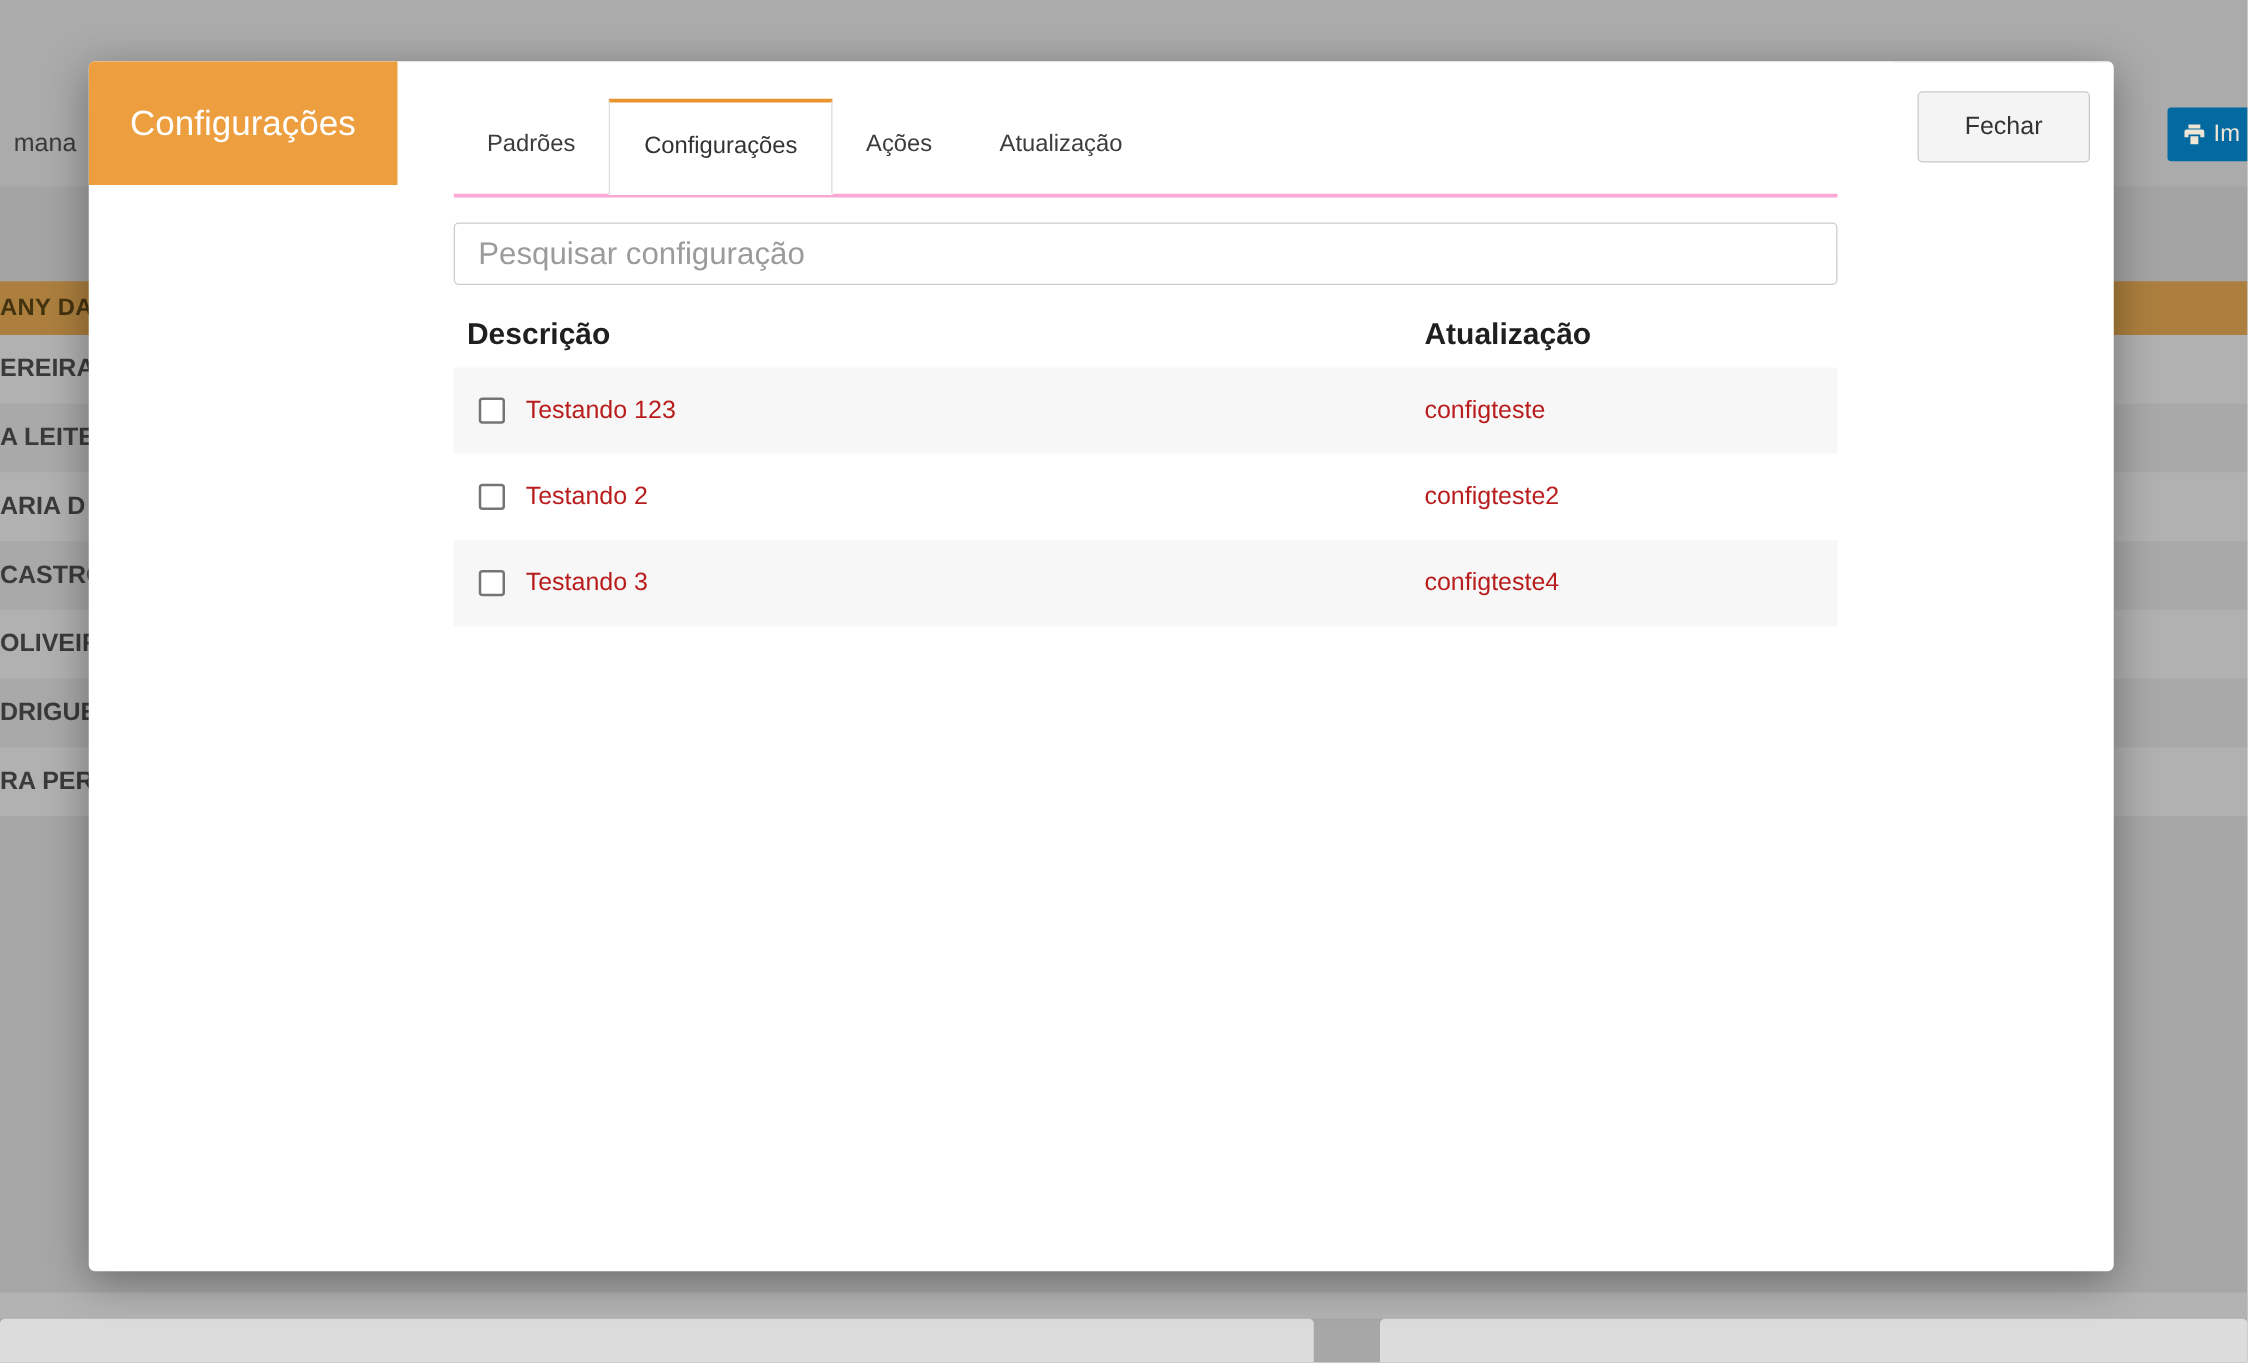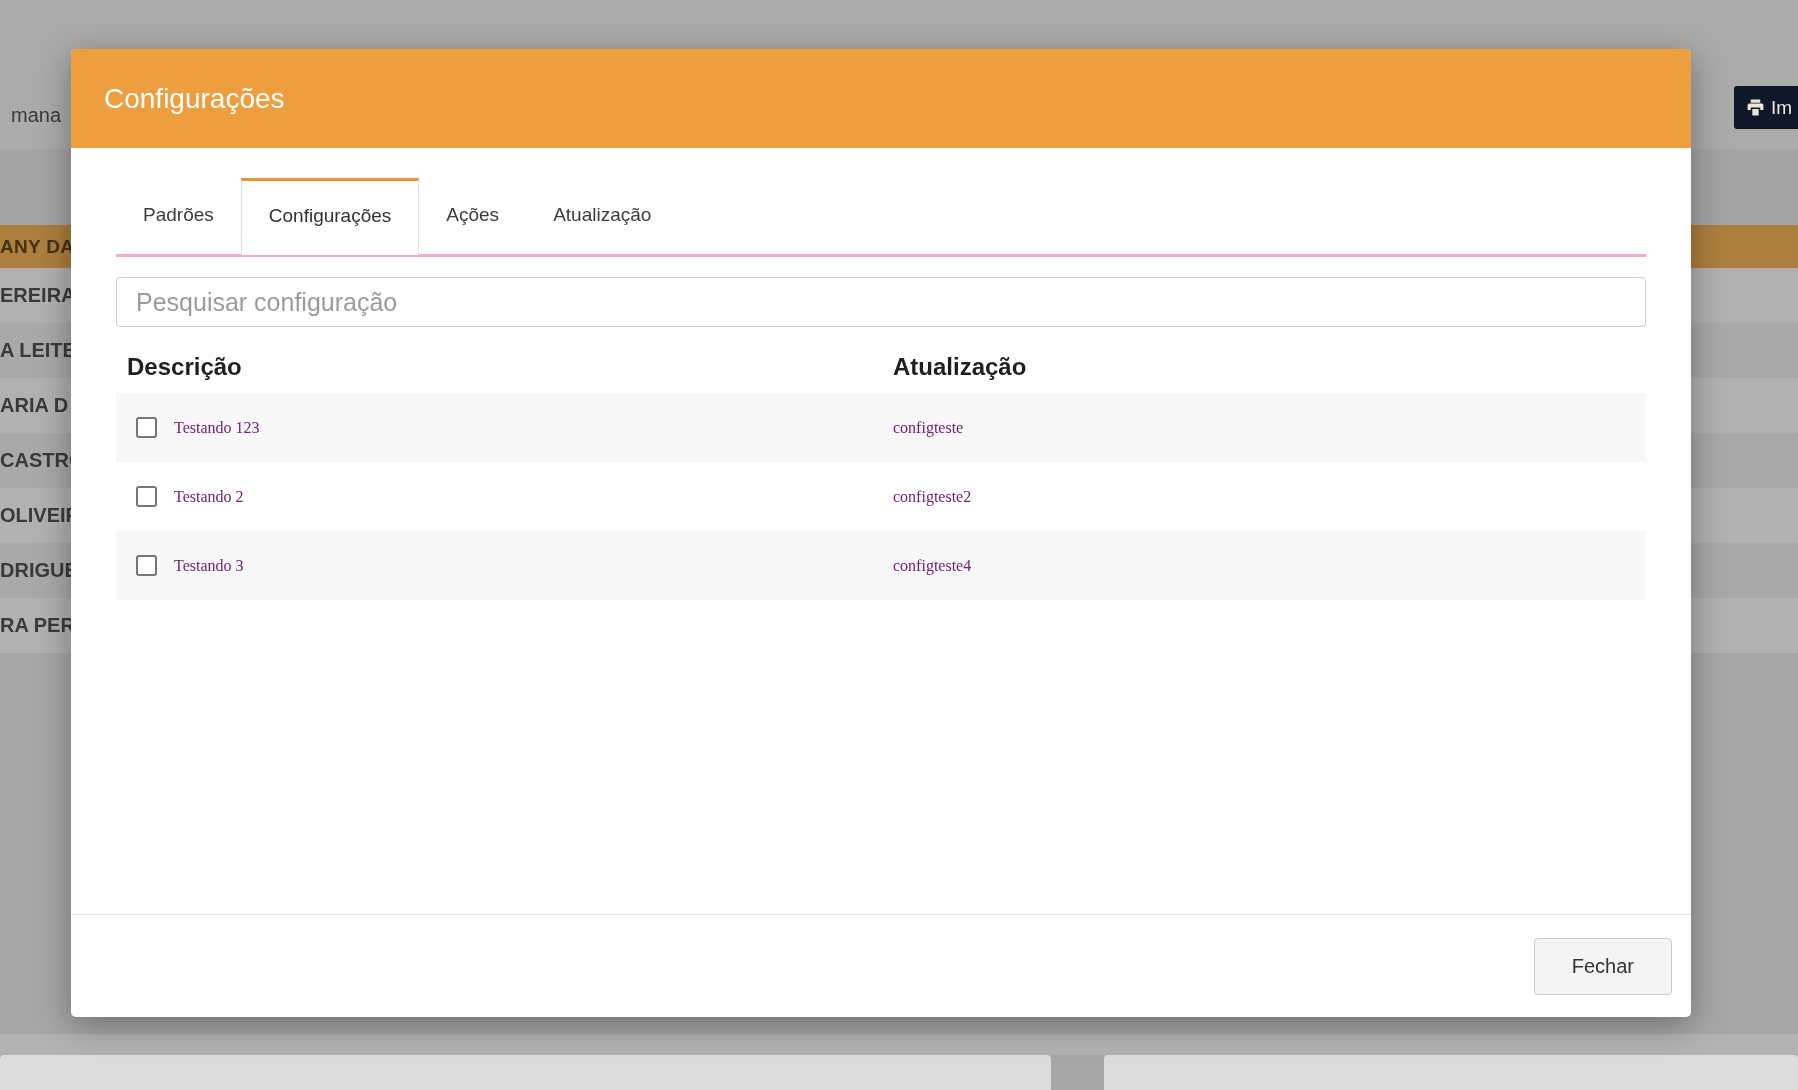--- a/index.html
+++ b/index.html
@@ -13,21 +13,21 @@
   }
 
   
   .bg-layer { position: absolute; left: 0; right: 0; }
   .bg-top { top: 0; height: 149px; background: #ababab; }
   .bg-toolbar-text { position: absolute; left: 11px; top: 104px; font-size: 20px; color: #3a3a3a; }
   .bg-print-btn {
     position: absolute; right: 0; top: 86px; height: 43px;
     display: flex; align-items: center; gap: 6px;
     padding: 0 6px 0 12px;
-    background: #0f172a; color: #efe6d6;
+    background: #0369a1; color: #efe6d6;
     border: none; border-radius: 3px 0 0 3px;
     font-size: 19px; font-family: inherit; cursor: default; margin-left: 32px;
   }
   .bg-print-btn svg { width: 19px; height: 19px; display: block; fill: #efe6d6; }
   .bg-band { top: 149px; height: 76px; background: #a4a4a4; }
   .bg-header-row {
     top: 225px; height: 43px; background: #ac7f3e;
     display: flex; align-items: center;
     font-size: 19px; font-weight: bold; color: #44330f; letter-spacing: 0.3px;
   }
@@ -43,21 +43,21 @@
   .bg-panel { position: absolute; top: 1055px; height: 35px; background: #dcdcdc; border-radius: 4px 4px 0 0; }
   .bg-panel.left { left: 0; width: 1051px; }
   .bg-panel.right { left: 1104px; right: 0; }
 
   
   .modal {
     position: absolute; left: 71px; top: 49px;
     width: 1620px; height: 968px;
     background: #fff; border-radius: 5px;
     box-shadow: 0 8px 34px rgba(0,0,0,0.35);
-    display: flex; flex-direction: column;
+    display: flex; 
     overflow: hidden;
   }
   .modal-header {
     flex: 0 0 auto; height: 99px; background: #ED9F40;
     display: flex; align-items: center; padding: 0 33px;
   }
   .modal-title { margin: 0; font-size: 28px; font-weight: 400; color: #ffffff; }
 
   .modal-body { flex: 1 1 auto; min-height: 0; padding: 0 45px; }
 
@@ -84,21 +84,21 @@
   .thead {
     display: grid; grid-template-columns: 777px 1fr;
     margin-top: 26px; padding-bottom: 12px;
     font-size: 24px; font-weight: bold; color: #1f1f1f;
   }
   .thead .th:first-child { padding-left: 11px; }
 
   .trow {
     display: grid; grid-template-columns: 777px 1fr;
     align-items: center; height: 69px;
-    font-size: 16px; color: #701a75; font-family: Liberation Serif, serif;
+    font-size: 20px; color: #b91c1c;
   }
   .tbody .trow:nth-child(odd) { background: #f7f7f7; }
   .td-desc { display: flex; align-items: center; gap: 17px; padding-left: 20px; }
   .checkbox {
     width: 21px; height: 21px; flex: 0 0 auto;
     border: 2px solid #757575; border-radius: 3px; background: #fff;
     cursor: pointer;
   }
 
   .modal-footer {

